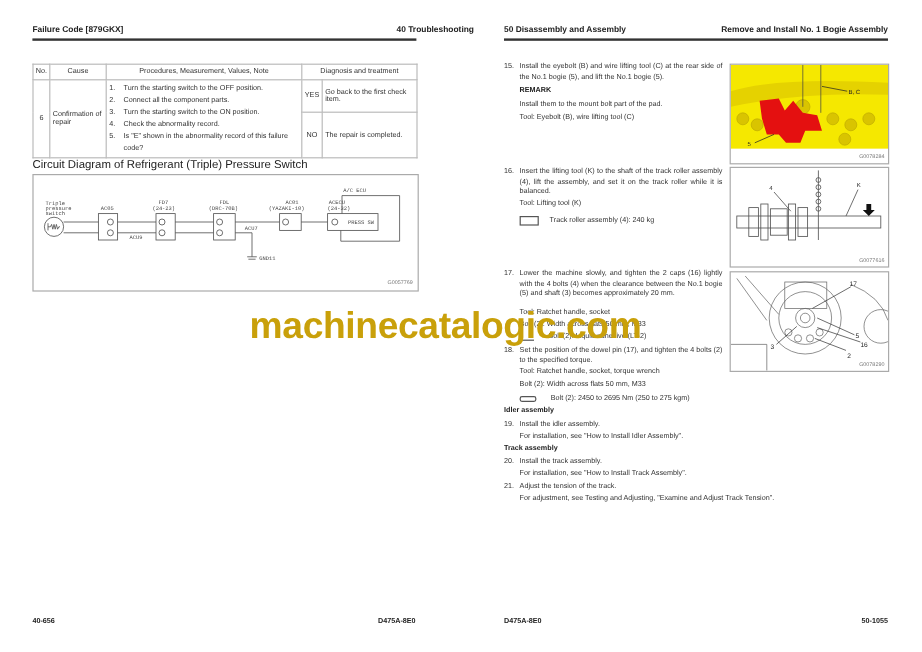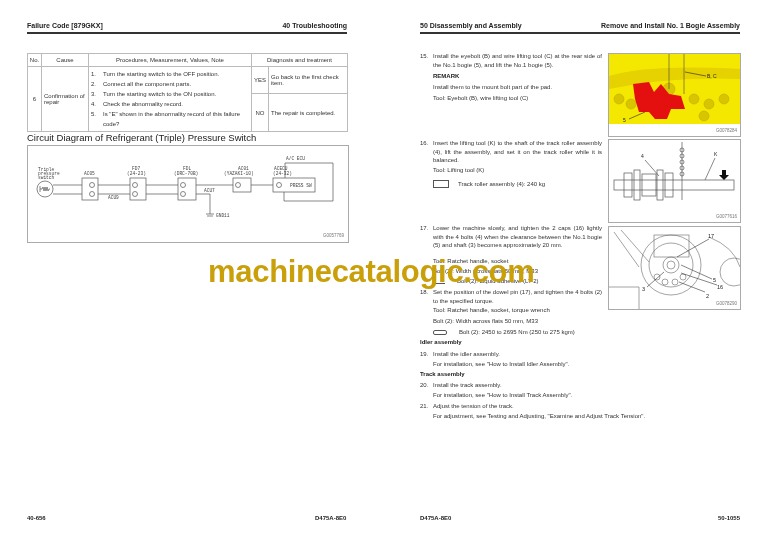--- a/index.html
+++ b/index.html
@@ -1,18 +1,18 @@
 <!DOCTYPE html>
 <html><head>
 <meta charset="utf-8">
 <style>
   html, body { margin:0; padding:0; background:#fff; }
   body { width:768px; height:543px; position:relative; overflow:hidden; font-family:"Liberation Sans", sans-serif; color:#222; }
   .page { position:absolute; top:0; height:543px; }
-  .page.left { left:0; width:384px; }
+  .page.left { left:0; width:384px;padding-left:48px; }
   .page.right { left:384px; width:384px; }
   .hdr { position:absolute; top:22px; font-size:7px; font-weight:bold; color:#222; }
   .hdr-rule { position:absolute; top:32px; height:1.5px; background:#333; }
   .footer { position:absolute; top:515px; font-size:6px; font-weight:bold; color:#222; }
 
   
   .tbl { position:absolute; left:27px; top:53px; width:321px; border-collapse:collapse; font-size:6px; color:#333; }
   .tbl td, .tbl th { border:1px solid #bbb; padding:0; vertical-align:middle; }
   .tbl th { font-weight:normal; height:12px; text-align:center; }
   .proc { list-style:none; margin:0; padding:2px 2px 2px 2px; }

